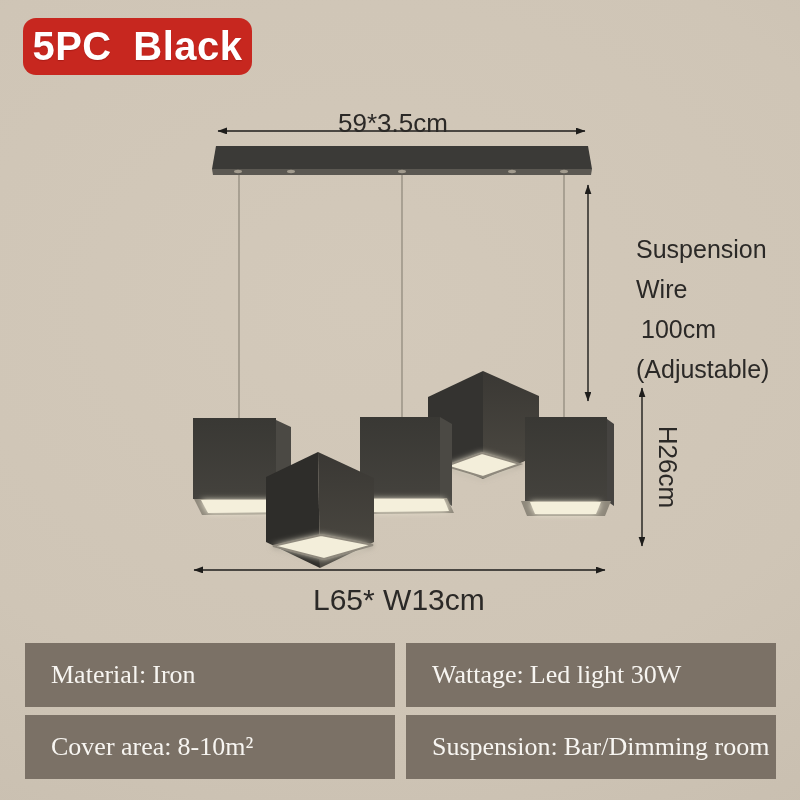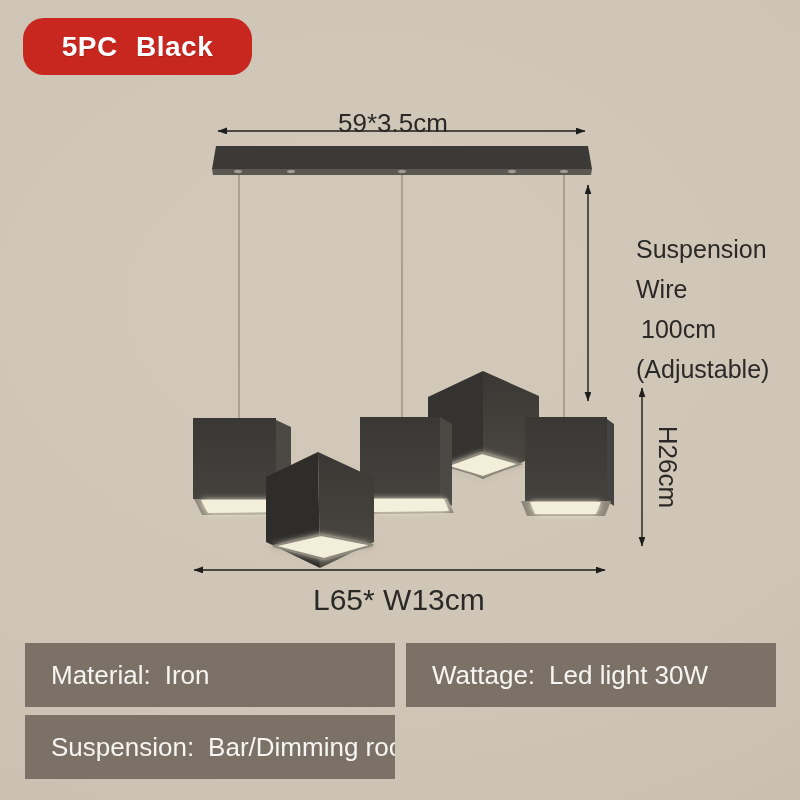--- a/index.html
+++ b/index.html
@@ -4,44 +4,44 @@
 <style>
   html,body{margin:0;padding:0;}
   body{font-family:"Liberation Sans", sans-serif;}
   .stage{
     position:relative;width:800px;height:800px;overflow:hidden;
     background:radial-gradient(120% 90% at 45% 38%, #d3c9ba 0%, #cfc5b6 55%, #c6bcad 100%);
   }
   .scene{position:absolute;left:0;top:0;width:800px;height:800px;}
   .badge{
     position:absolute;left:23px;top:18px;width:229px;height:57px;
-    background:#c7271f;border-radius:21px;
-    color:#ffffff;font-size:28px;font-weight:bold;letter-spacing:.5px;word-spacing:10px;
+    background:#c7271f;border-radius:13px;
+    color:#ffffff;font-size:40px;font-weight:bold;letter-spacing:.5px;word-spacing:10px;
     display:flex;align-items:center;justify-content:center;
     text-shadow:0 1px 1px rgba(120,10,10,.35);
   }
   .dim{position:absolute;color:#2b2927;}
   .dim-top{left:293px;top:108px;width:200px;text-align:center;font-size:26px;}
   .susp{left:602px;top:229px;font-size:25px;line-height:40px;margin-left:34px;}
   .susp .l2{padding-left:5px;}
   .dim-h{
     left:667px;top:467px;font-size:26px;white-space:nowrap;
     transform:translate(-50%,-50%) rotate(90deg);
   }
   .dim-bottom{left:313px;top:583px;width:200px;font-size:30px;}
   .specs{
     position:absolute;left:25px;top:643px;width:751px;
-    display:grid;grid-template-columns:370px 370px;column-gap:11px;row-gap:8px;grid-auto-rows:64px;
+    display:grid;grid-template-columns:370px 370px;column-gap:11px;row-gap:8px;grid-auto-rows:64px;font-family:Liberation Serif, serif;
   }
   .spec-cell{
     background:#7b7166;color:#f7f5f1;font-size:26px;
     display:flex;align-items:center;padding-left:26px;box-sizing:border-box;
     white-space:nowrap;overflow:hidden;
   }
-  .spec-cell .val{margin-left:14px;}
+  .spec-cell .val{margin-left:6px;}
 </style>
 </head>
 <body>
 
 <div class="stage">
 
   <svg class="scene" viewBox="0 0 800 800">
     <defs>
       <marker id="arr" markerUnits="userSpaceOnUse" markerWidth="10" markerHeight="8" refX="9" refY="3.4" orient="auto-start-reverse">
         <path d="M0,0 L9.5,3.4 L0,6.8 Z" fill="#1e1d1b"></path>
@@ -137,18 +137,22 @@
   <div class="specs">
     <div class="spec-cell">
       <span class="lab">Material:</span>
       <span class="val">Iron</span>
     </div>
     <div class="spec-cell">
       <span class="lab">Wattage:</span>
       <span class="val">Led light 30W</span>
     </div>
     <div class="spec-cell">
+      <span class="lab">Cover area:</span>
+      <span class="val">8-10m²</span>
+    </div>
+    <div class="spec-cell">
       <span class="lab">Suspension:</span>
       <span class="val">Bar/Dimming room</span>
     </div>
   </div>
 
 </div>
 
 </body></html>

